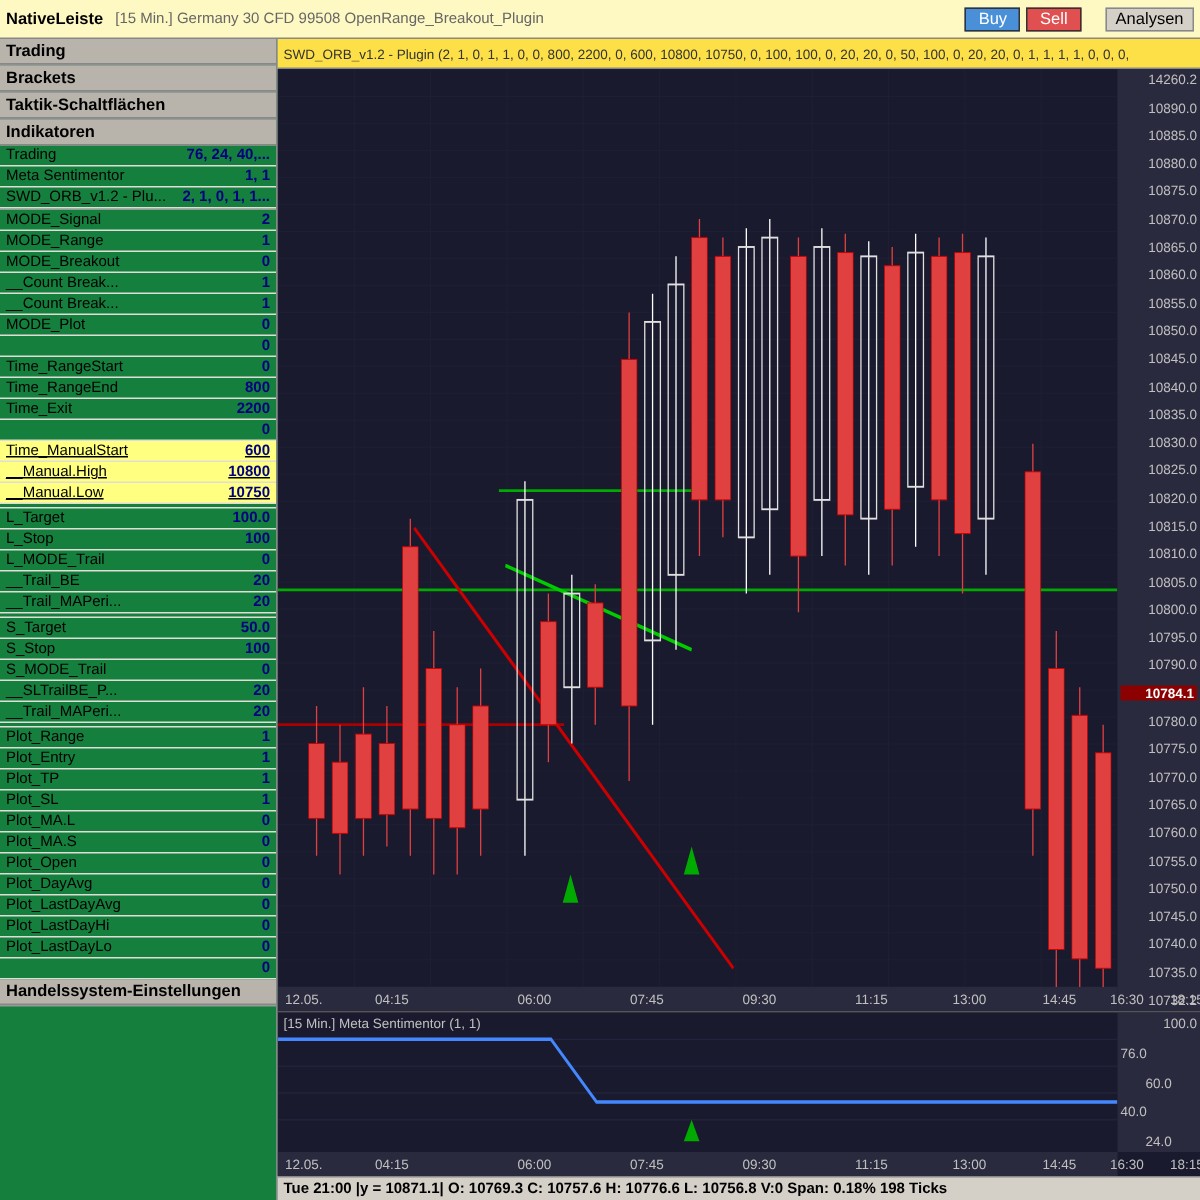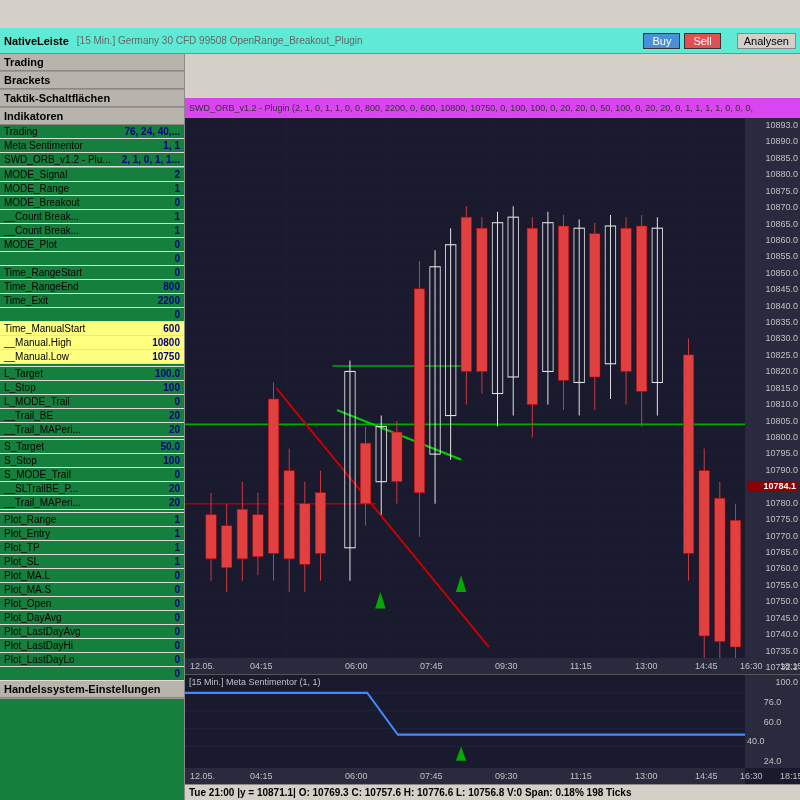--- a/index.html
+++ b/index.html
@@ -1,41 +1,41 @@
 <!DOCTYPE html>
 <html><head>
   <meta charset="utf-8">
   <style>
     * { margin: 0; padding: 0; box-sizing: border-box; }
     body { width: 800px; height: 800px; overflow: hidden; font-family: Arial, sans-serif; font-size: 11px; background: #d4d0c8; }
 
     #app { display: flex; flex-direction: column; width: 800px; height: 800px; }
 
     
-    #toolbar { background: #5eead4; border-bottom: 1px solid #888; padding: 2px 4px; display: flex; align-items: center; gap: 4px; height: 26px; margin-top: 28px; }
+    #toolbar { background: #fef9c3; border-bottom: 1px solid #888; padding: 2px 4px; display: flex; align-items: center; gap: 4px; height: 26px; }
     .buy-btn { background: #4a90d9; color: white; border: 1px solid #333; padding: 1px 8px; font-size: 11px; cursor: pointer; }
     .sell-btn { background: #e05050; color: white; border: 1px solid #333; padding: 1px 8px; font-size: 11px; cursor: pointer; }
 
     
     #main { display: flex; flex: 1; overflow: hidden; }
 
     
     #sidebar { width: 185px; background: #15803d; border-right: 1px solid #888; display: flex; flex-direction: column; overflow-y: auto; flex-shrink: 0; }
 
     .sidebar-section { border-bottom: 1px solid #999; }
     .sidebar-section-title { background: #b8b4ac; padding: 2px 4px; font-size: 11px; font-weight: bold; color: #000; border-bottom: 1px solid #888; }
     .sidebar-item { display: flex; justify-content: space-between; align-items: center; padding: 1px 4px; font-size: 10px; color: #000; border-bottom: 1px solid #e0ddd8; }
-    .sidebar-item.highlighted { background: #ffff80; }
+    .sidebar-item.highlighted { background: #ffff80; text-decoration: underline; }
     .sidebar-item .label { color: #000; }
     .sidebar-item .value { color: #000080; font-weight: bold; }
 
     
     #chart-area { flex: 1; display: flex; flex-direction: column; overflow: hidden; }
 
-    #chart-header { background: #d946ef; border-bottom: 1px solid #888; padding: 2px 4px; font-size: 10px; color: #000; display: flex; align-items: center; gap: 4px; height: 20px; margin-top: 44px; }
+    #chart-header { background: #fde047; border-bottom: 1px solid #888; padding: 2px 4px; font-size: 10px; color: #000; display: flex; align-items: center; gap: 4px; height: 20px; }
 
     #charts-container { flex: 1; display: flex; flex-direction: column; }
 
     #main-chart { flex: 1; position: relative; background: #1a1a2e; overflow: hidden; }
     #sub-chart { height: 110px; position: relative; background: #1a1a2e; border-top: 1px solid #555; overflow: hidden; }
 
     #status-bar { background: #d4d0c8; border-top: 1px solid #888; padding: 1px 4px; font-size: 10px; color: #000; height: 16px; display: flex; align-items: center; font-weight: bold; }
 
     
     .price-axis { position: absolute; right: 0; top: 0; bottom: 0; width: 55px; background: #2a2a3e; display: flex; flex-direction: column; justify-content: space-between; padding: 2px 2px; }
@@ -387,21 +387,21 @@
                 <rect x="628" y="365" width="12" height="115" fill="#e04040" stroke="#cc0000" stroke-width="0.5"></rect>
               </g>
 
               <polygon points="225,430 231,445 219,445" fill="#00aa00"></polygon>
               <polygon points="318,415 324,430 312,430" fill="#00aa00"></polygon>
 
             </svg>
           </div>
 
           <div class="price-axis">
-            <span class="price-label">10893.0</span>
+            <span class="price-label">14260.2</span>
             <span class="price-label">10890.0</span>
             <span class="price-label">10885.0</span>
             <span class="price-label">10880.0</span>
             <span class="price-label">10875.0</span>
             <span class="price-label">10870.0</span>
             <span class="price-label">10865.0</span>
             <span class="price-label">10860.0</span>
             <span class="price-label">10855.0</span>
             <span class="price-label">10850.0</span>
             <span class="price-label">10845.0</span>
@@ -461,21 +461,21 @@
               <line x1="0" y1="60" x2="645" y2="60" stroke="#2a2a4a" stroke-width="0.5"></line>
 
               <polyline points="0,15 175,15 210,15 245,50 300,50 645,50" fill="none" stroke="#4488ff" stroke-width="2"></polyline>
 
               <polygon points="318,60 324,72 312,72" fill="#00aa00"></polygon>
             </svg>
           </div>
 
           <div style="position:absolute;top:0;right:0;bottom:16px;width:55px;background:#2a2a3e;display:flex;flex-direction:column;justify-content:space-between;padding:2px;">
             <span style="font-size:9px;color:#c0c0c0;text-align:right;">100.0</span>
-            <span style="font-size:9px;color:#c0c0c0;text-align:center;">76.0</span>
+            <span style="font-size:9px;color:#c0c0c0;text-align:left;">76.0</span>
             <span style="font-size:9px;color:#c0c0c0;text-align:center;">60.0</span>
             <span style="font-size:9px;color:#c0c0c0;text-align:left;">40.0</span>
             <span style="font-size:9px;color:#c0c0c0;text-align:center;">24.0</span>
           </div>
 
           <div style="position:absolute;bottom:0;left:0;right:55px;height:16px;background:#2a2a3e;display:flex;align-items:center;">
             <span style="font-size:9px;color:#c0c0c0;position:absolute;left:5px;">12.05.</span>
             <span style="font-size:9px;color:#c0c0c0;position:absolute;left:65px;">04:15</span>
             <span style="font-size:9px;color:#c0c0c0;position:absolute;left:160px;">06:00</span>
             <span style="font-size:9px;color:#c0c0c0;position:absolute;left:235px;">07:45</span>

